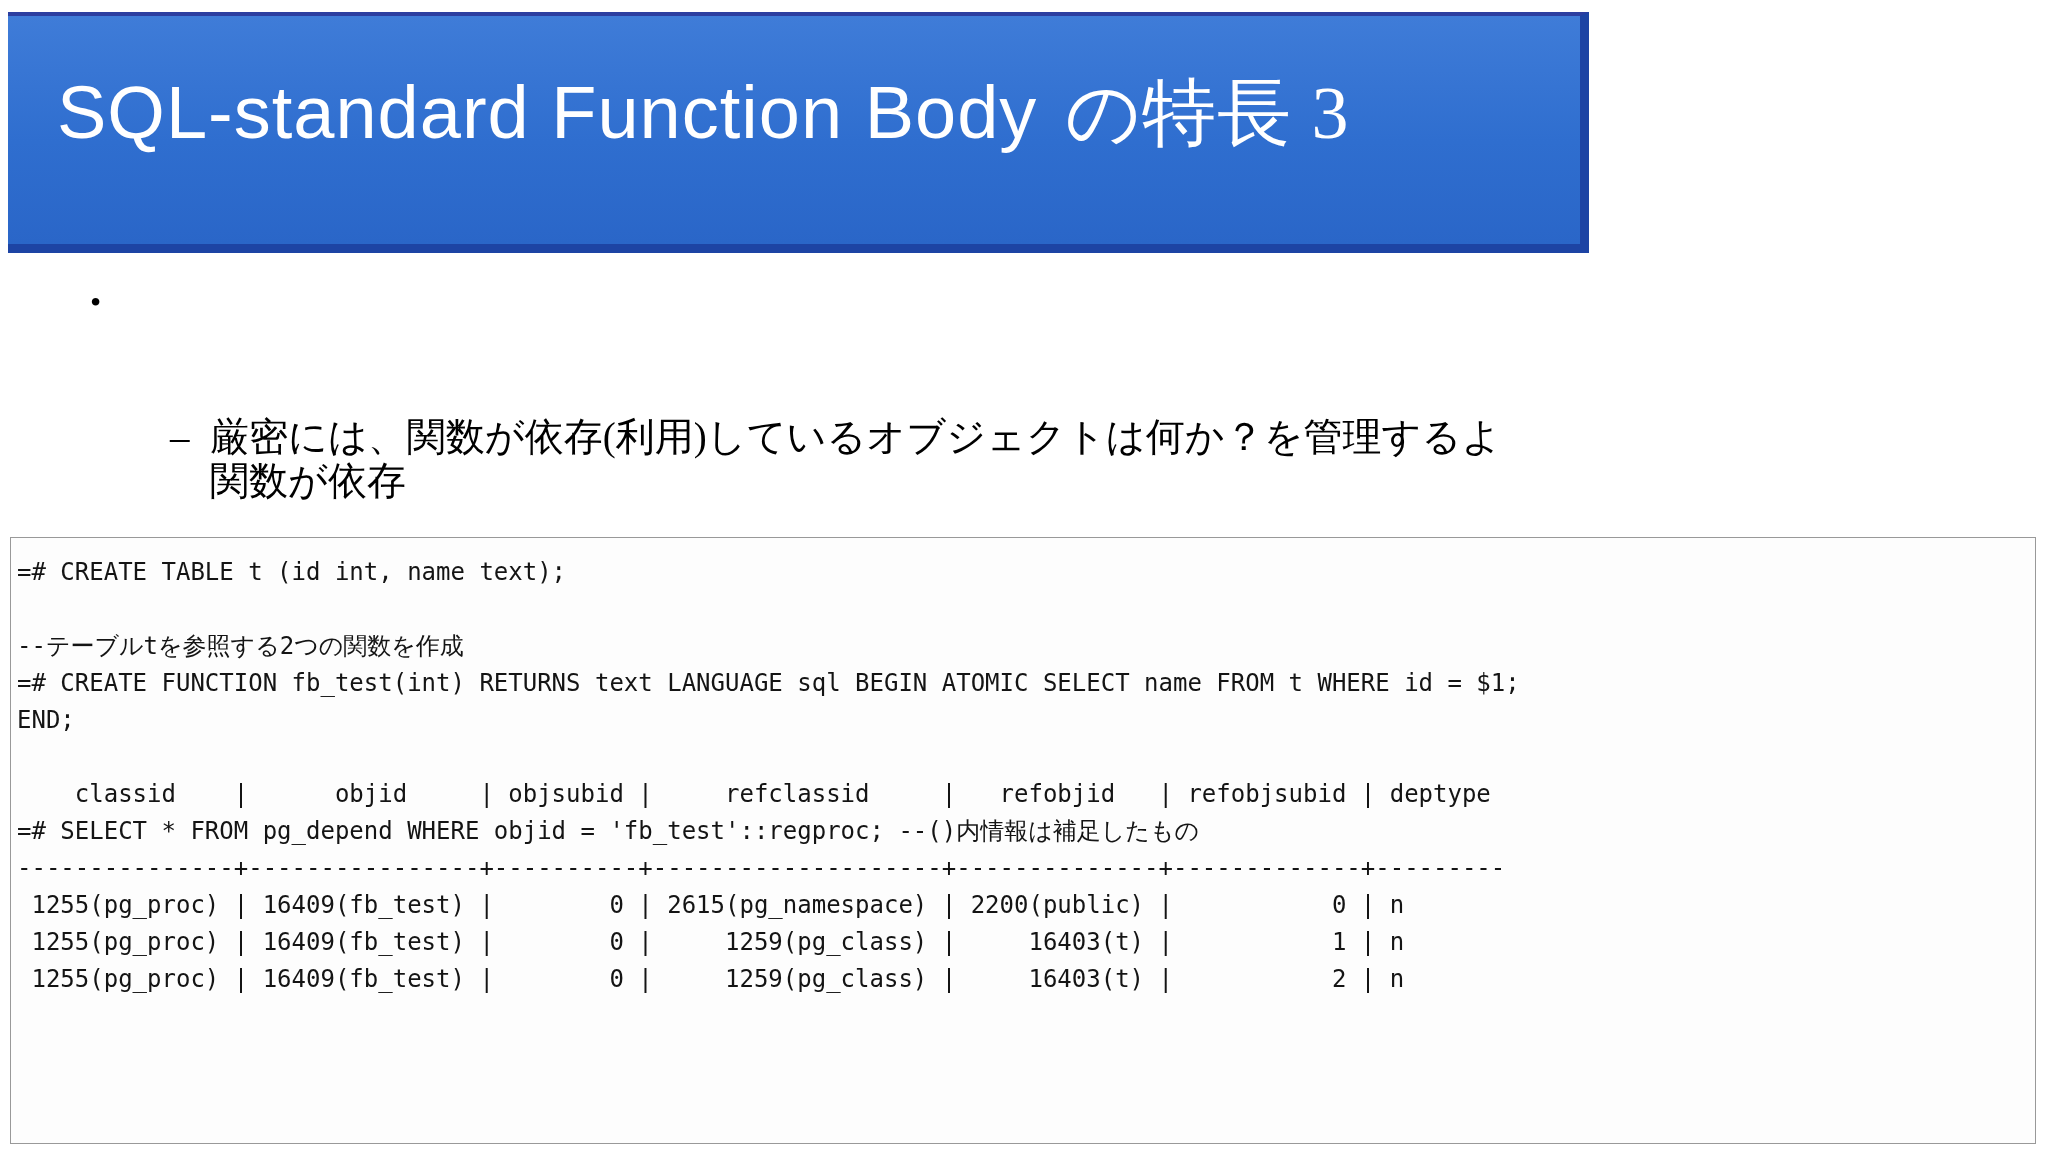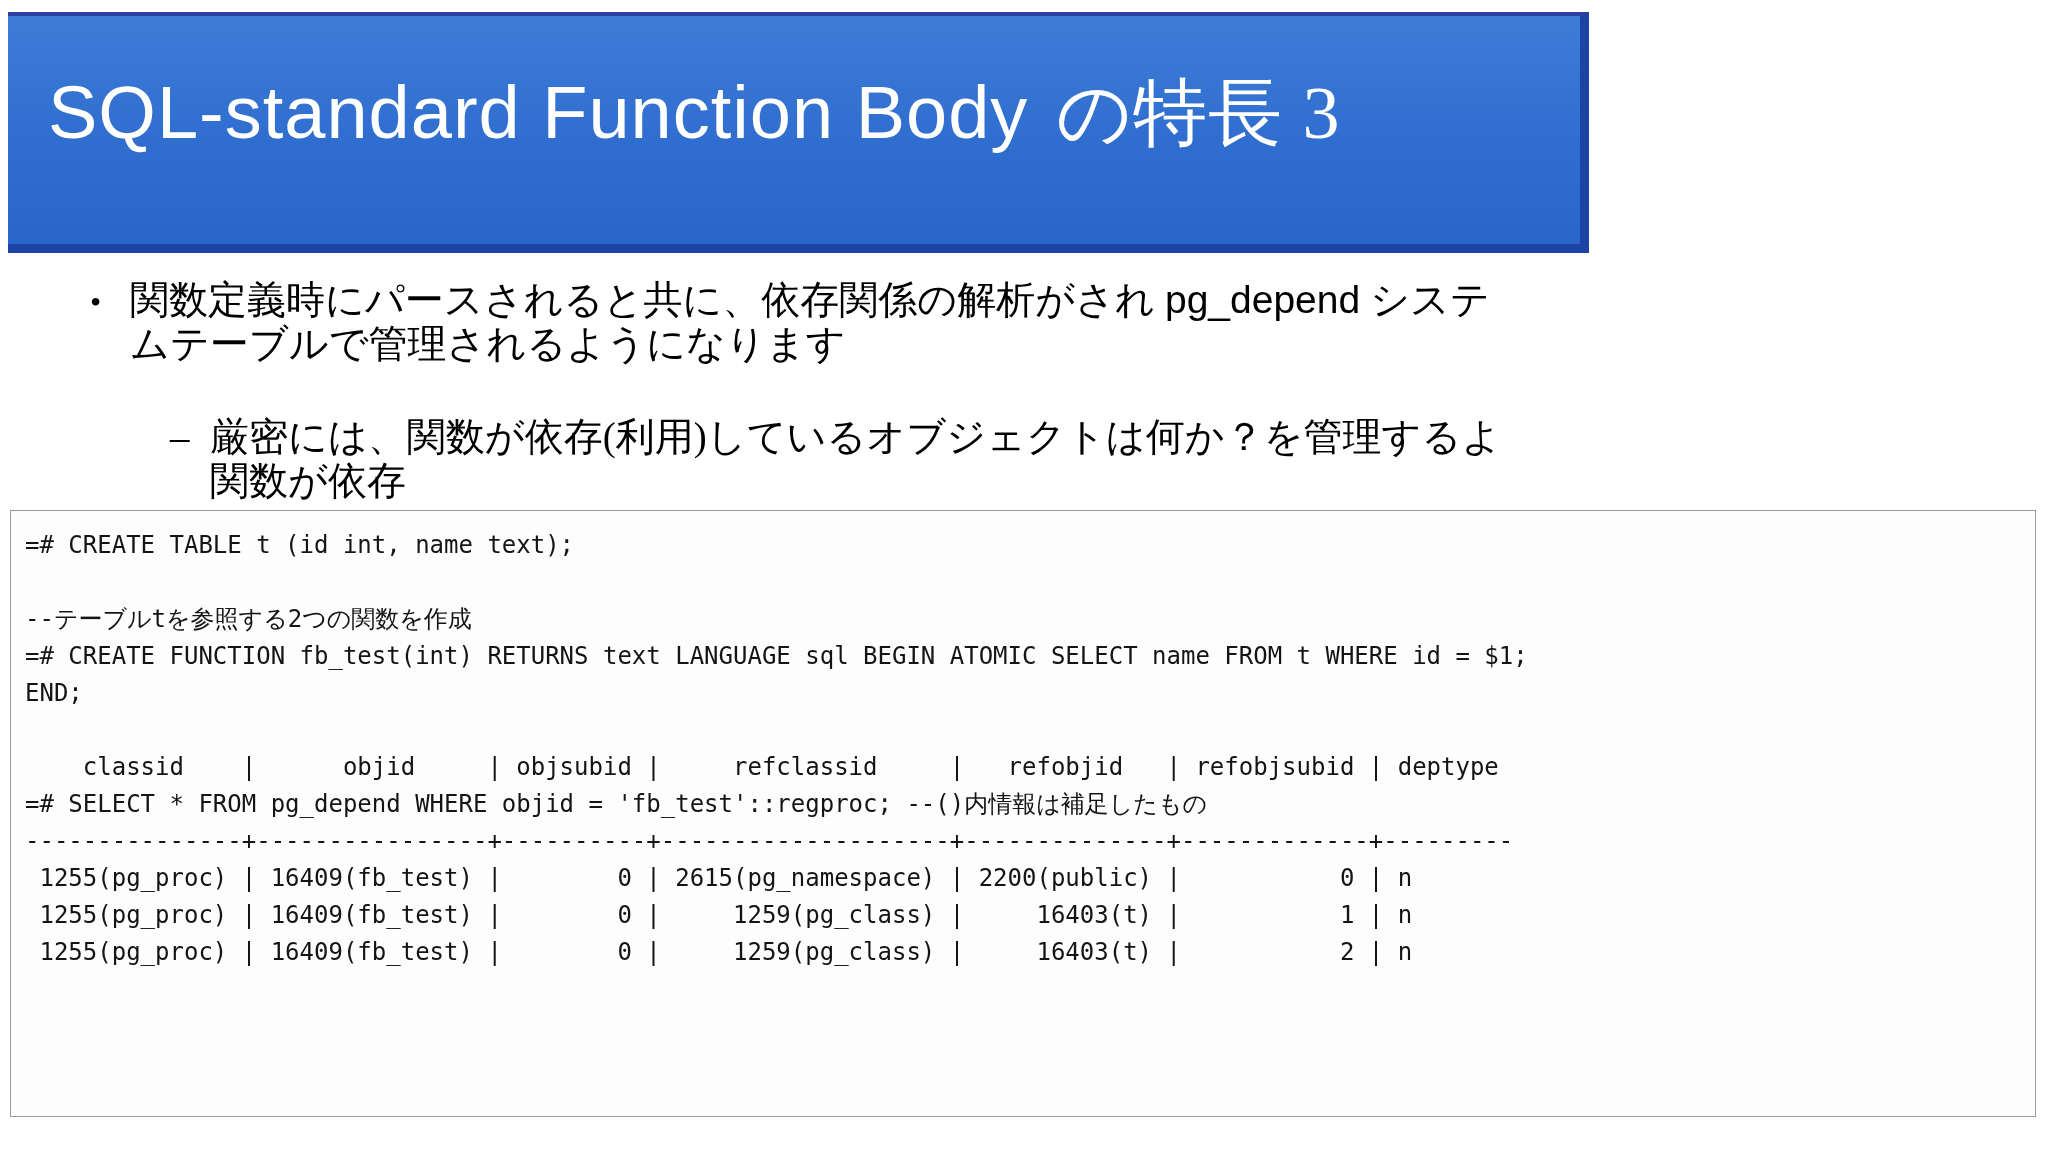--- a/index.html
+++ b/index.html
@@ -18,59 +18,58 @@
     background:linear-gradient(180deg,#3f7cd8 0%,#2f6ecf 55%,#2a66c8 100%);
     border-top:4px solid #2c3ea0;
     border-right:9px solid #1d44a4;
     border-bottom:9px solid #1d44a4;
   }
   .title{
     position:absolute;left:40px;top:48px;margin:0;
     font-size:74px;font-weight:400;color:#ffffff;
     white-space:nowrap;letter-spacing:1px;
   }
-  .title-latin{font-family:"Liberation Sans","DejaVu Sans",sans-serif;}
+  .title-latin{font-family:"Liberation Sans","DejaVu Sans",sans-serif;margin-left:9px;}
   .title-jp{font-family:"Liberation Serif","DejaVu Serif",serif;margin-left:28px;}
   
   .bullet{position:absolute;display:flex;font-size:39px;line-height:44px;}
   .bullet-l1{left:90px;top:278px;width:1560px;}
   .bullet-l2{left:170px;top:415px;width:1480px;}
   .marker{flex:0 0 40px;}
   .marker-dot{font-size:32px;line-height:48px;}
   .bullet-text{margin:0;}
   .inline-code{
     font-family:"Liberation Sans","DejaVu Sans",sans-serif;
     margin:0 10px;
   }
   
   .terminal{
-    position:absolute;left:10px;top:510px;
+    position:absolute;left:10px;top:537px;
     width:2026px;height:607px;box-sizing:border-box;
     background:#fdfdfd;
     border:1px solid #999999;
-    padding:16px 0 0 14px;
+    padding:16px 0 0 6px;
     font-family:"DejaVu Sans Mono","Liberation Mono",monospace;
     font-size:24px;line-height:37px;color:#141414;
   }
   .t-line{white-space:pre;min-height:37px;}
 </style>
 </head>
 <body>
 
 <div class="slide">
 
   <header class="title-bar">
     <h1 class="title">
       <span class="title-latin">SQL-standard Function Body</span><span class="title-jp">の特長 3</span>
     </h1>
   </header>
 
   <section class="bullet bullet-l1">
     <span class="marker marker-dot">•</span>
-    <p class="bullet-text"><span>関数定義時にパースされると共に、依存関係の解析がされ</span><span class="inline-code">pg_depend</span><span>システ</span><br><span>ムテーブルで管理されるようになります</span></p>
   </section>
 
   <section class="bullet bullet-l2">
     <span class="marker">–</span>
     <p class="bullet-text"><span>厳密には、関数が依存(利用)しているオブジェクトは何か？を管理するよ</span><br><span>関数が依存</span></p>
   </section>
 
   <section class="terminal">
     <div class="t-line">=# CREATE TABLE t (id int, name text);</div>
     <div class="t-line"></div>

